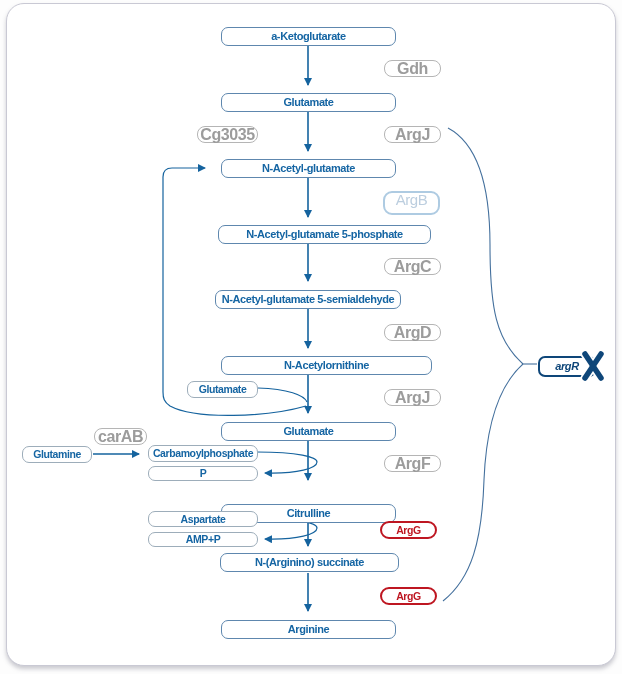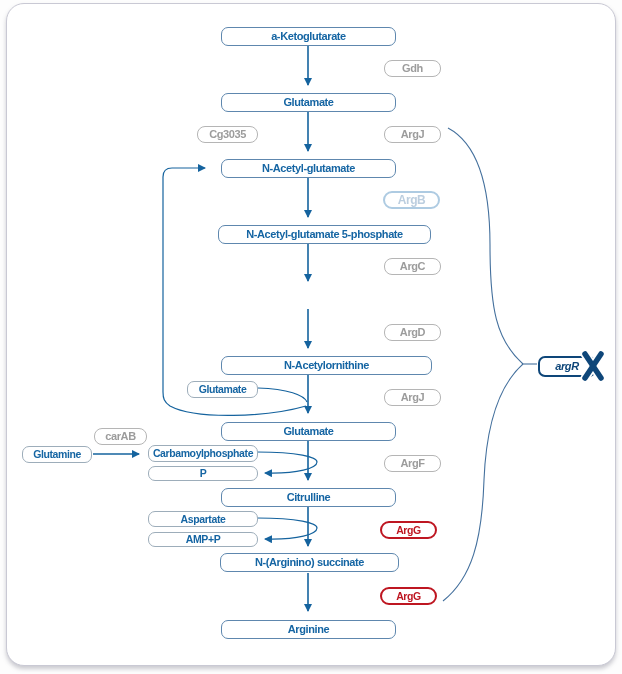--- a/index.html
+++ b/index.html
@@ -6,24 +6,24 @@
   #canvas{position:relative;width:622px;height:674px;font-family:"Liberation Sans",sans-serif;overflow:hidden;}
   #card{position:absolute;left:6px;top:3px;width:608px;height:661px;background:#ffffff;
         border:1px solid #c9c9d4;border-radius:18px;box-shadow:0 3px 4px rgba(110,110,125,.35);}
   #connectors{position:absolute;left:0;top:0;z-index:1;}
   .nbox{position:absolute;z-index:2;background:#ffffff;box-sizing:border-box;text-align:center;
         letter-spacing:-0.4px;white-space:nowrap;overflow:visible;}
   .main{border:1.4px solid #5e87ae;border-radius:7px;color:#1565a3;font-size:11px;font-weight:bold;
         height:19px;line-height:17px;}
   .side{border:1.3px solid #9dadba;border-radius:7px;color:#1565a3;font-size:10.5px;font-weight:bold;
         height:17px;line-height:15px;}
-  .enz{border:1.3px solid #b5b5b5;border-radius:8px;color:#9c9c9c;font-size:11px;font-weight:bold;
+  .enz{border:1.3px solid #b5b5b5;border-radius:8px;color:#9c9c9c;font-size:16px;font-weight:bold;
         width:57px;height:17px;line-height:15px;}
-  .enz-muted{border:2.4px solid #aecbe2;border-radius:9px;color:#bccedf;font-size:12px;font-weight:bold;
-        width:57px;height:18px;line-height:14px;}
+  .enz-muted{border:2.4px solid #aecbe2;border-radius:9px;color:#bccedf;font-size:15px;font-weight:normal;
+        width:57px;height:24px;line-height:14px;}
   .enz-red{border:2.4px solid #be1621;border-radius:9px;color:#be1621;font-size:10.5px;font-weight:bold;
         width:57px;height:18px;line-height:14px;text-align:center;}
   .reg{border:2.6px solid #0e4679;border-radius:7px;color:#0e4679;font-size:11px;font-weight:bold;
         font-style:italic;width:58px;height:21px;line-height:16px;}
   .xicon{position:absolute;z-index:3;}
 </style>
 </head>
 <body>
 
 <div id="canvas">
@@ -63,23 +63,24 @@
       <path d="M448 128 C480 145 490 190 490 245 C490 308 496 340 523 364"></path>
       <path d="M523 364 C496 388 486 432 484 480 C482 540 472 578 443 601"></path>
       <path d="M523 364 L537 364"></path>
     </g>
   </svg>
 
   <div class="nbox main" style="left:221px;top:27px;width:175px">a-Ketoglutarate</div>
   <div class="nbox main" style="left:221px;top:93px;width:175px">Glutamate</div>
   <div class="nbox main" style="left:221px;top:159px;width:175px">N-Acetyl-glutamate</div>
   <div class="nbox main" style="left:218px;top:225px;width:213px">N-Acetyl-glutamate 5-phosphate</div>
+  <div class="nbox main" style="left:215px;top:290px;width:186px">N-Acetyl-glutamate 5-semialdehyde</div>
   <div class="nbox main" style="left:221px;top:356px;width:211px">N-Acetylornithine</div>
   <div class="nbox main" style="left:221px;top:422px;width:175px">Glutamate</div>
-  <div class="nbox main" style="left:221px;top:488px;width:175px">Citrulline</div>
+  <div class="nbox main" style="left:221px;top:504px;width:175px">Citrulline</div>
   <div class="nbox main" style="left:220px;top:553px;width:179px">N-(Arginino) succinate</div>
   <div class="nbox main" style="left:221px;top:620px;width:175px">Arginine</div>
 
   <div class="nbox enz" style="left:384px;top:60px">Gdh</div>
   <div class="nbox enz" style="left:384px;top:126px">ArgJ</div>
   <div class="nbox enz-muted" style="left:383px;top:191px">ArgB</div>
   <div class="nbox enz" style="left:384px;top:258px">ArgC</div>
   <div class="nbox enz" style="left:384px;top:324px">ArgD</div>
   <div class="nbox enz" style="left:384px;top:389px">ArgJ</div>
   <div class="nbox enz" style="left:384px;top:455px">ArgF</div>

